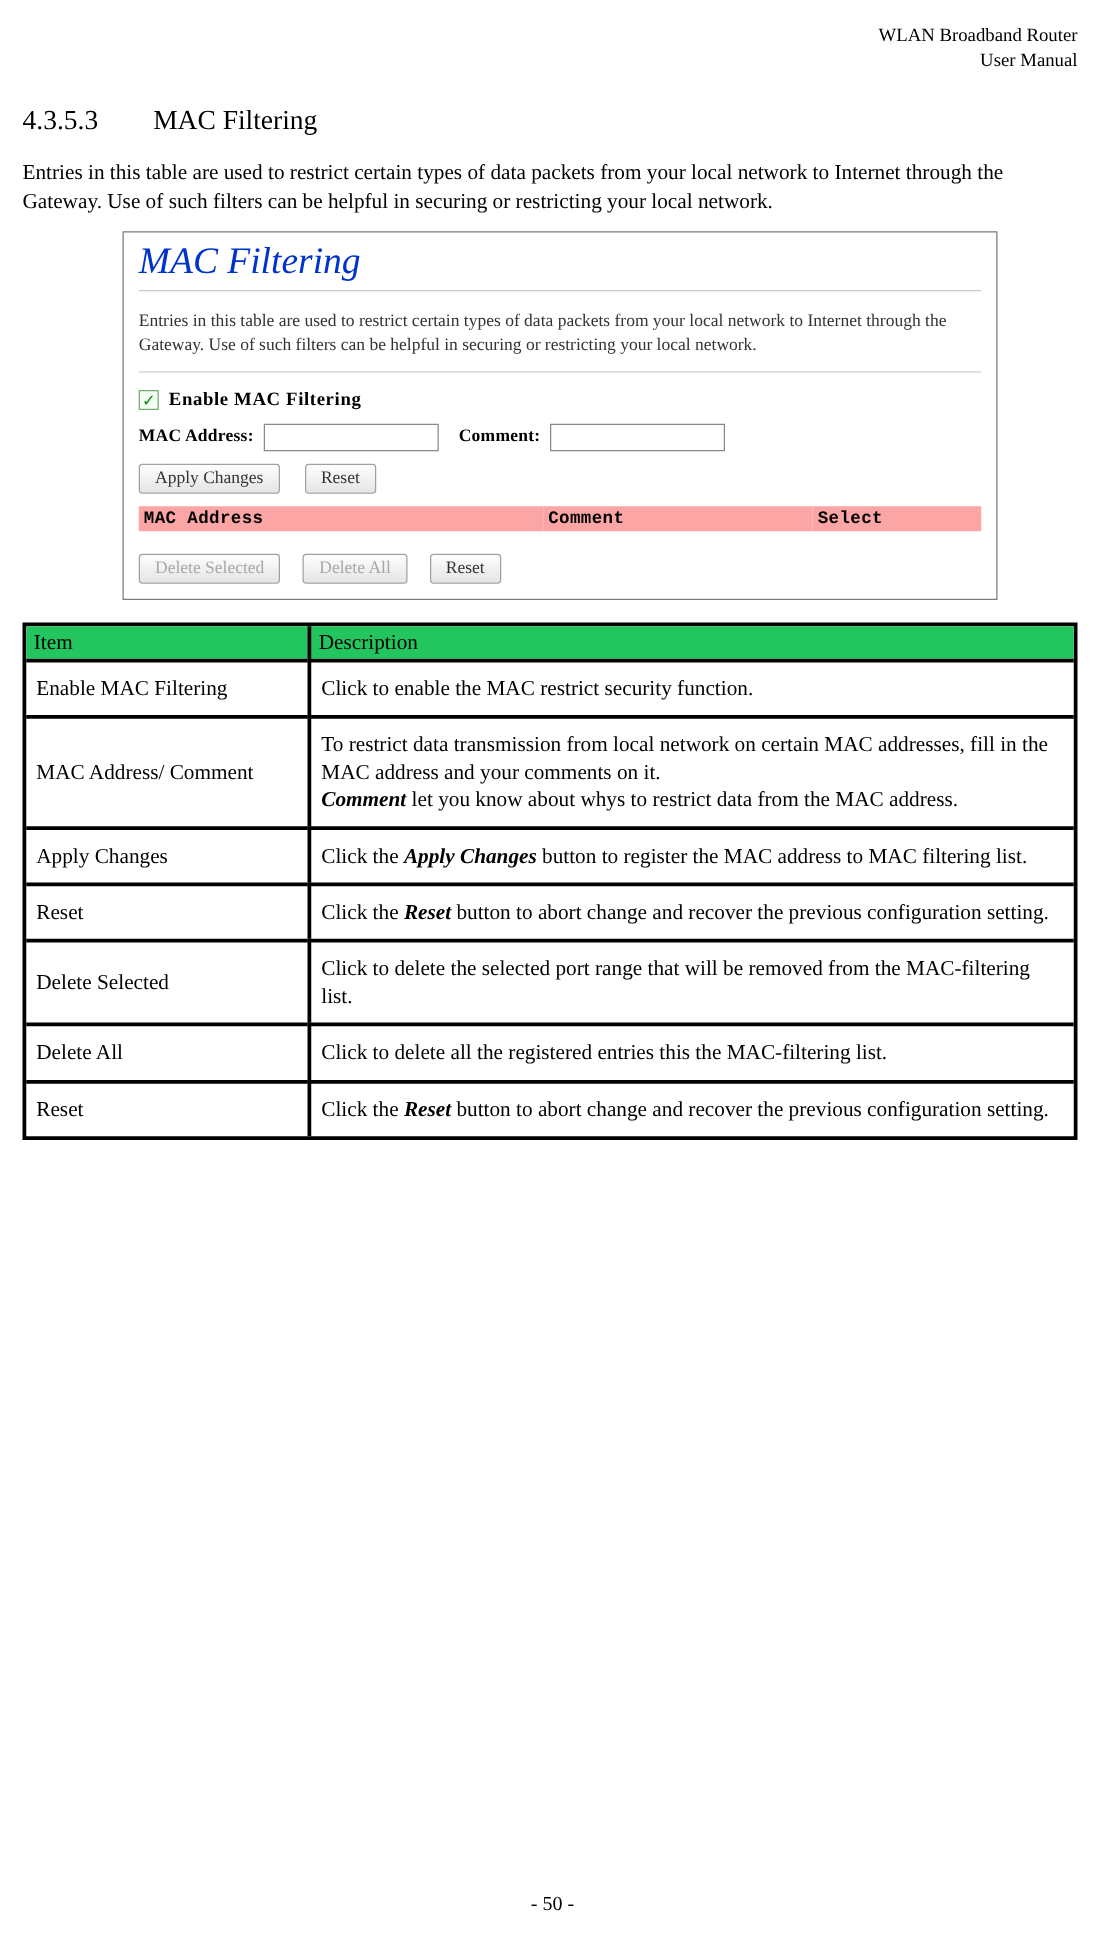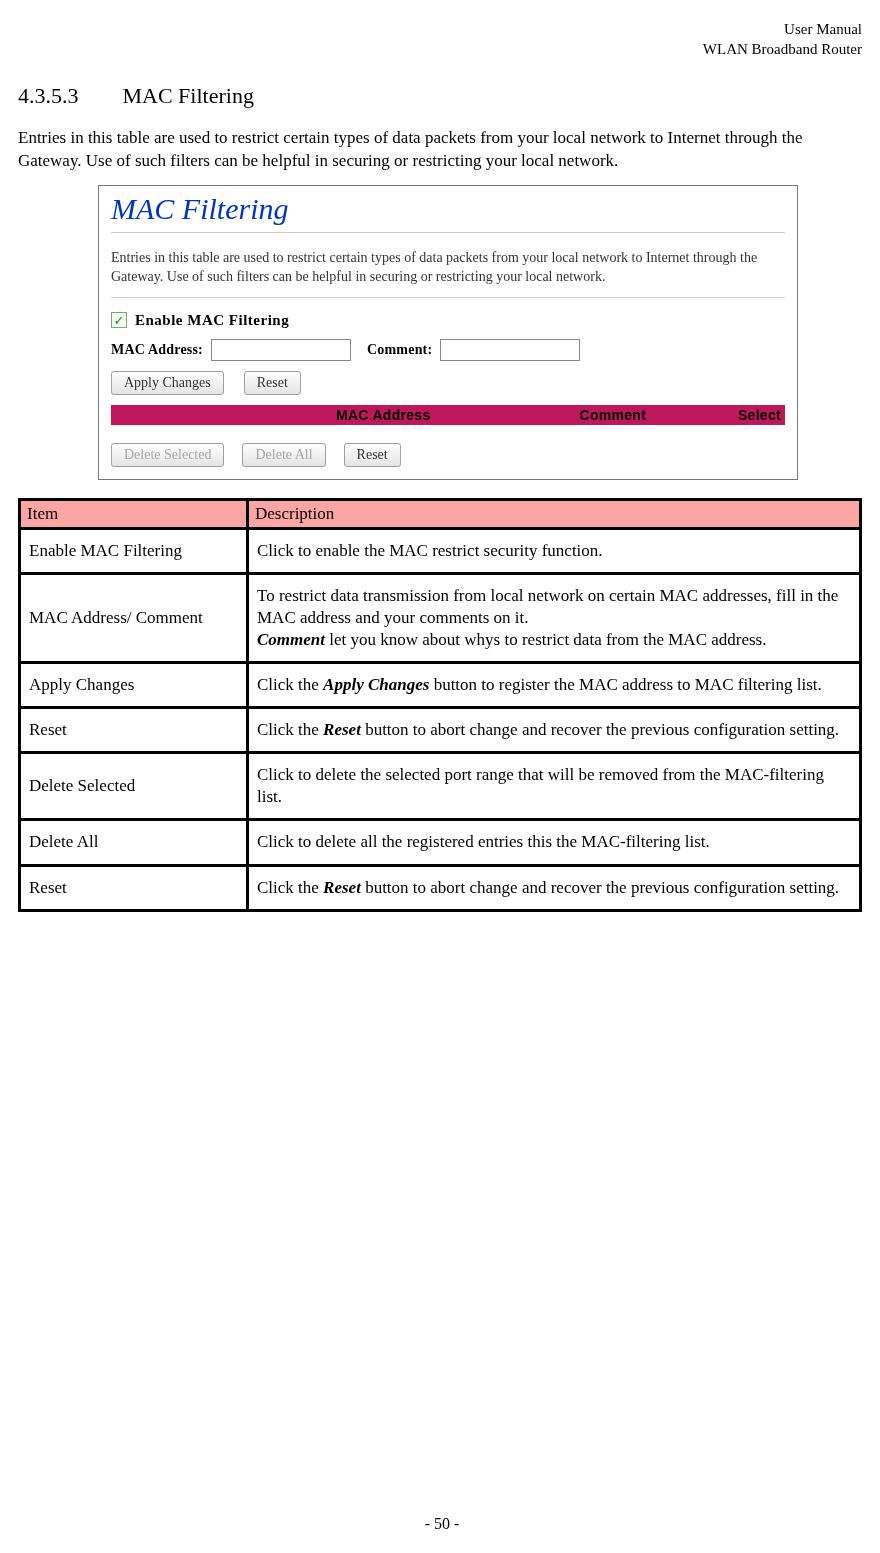--- a/index.html
+++ b/index.html
@@ -69,55 +69,55 @@
       padding: 3px 12px;
       font-family: "Times New Roman", serif;
       font-size: 14px;
       color: #333;
       cursor: pointer;
     }
     .ss-btn.disabled { color: #a8a8a8; cursor: default; }
     .ss-subhead { font-weight: bold; font-family: "Times New Roman", serif; font-size: 15px; margin: 22px 0 4px 0; letter-spacing: 0.3px; }
     .ss-table { width: 100%; border-collapse: collapse; }
     .ss-table th {
-      background: #be185d; color: #000; font-weight: bold;
-      font-family: Liberation Sans, sans-serif; font-size: 14px;
-      padding: 2px 4px; text-align: right; letter-spacing: 0.3px;
+      background: #fca5a5; color: #000; font-weight: bold;
+      font-family: Liberation Mono, monospace; font-size: 14px;
+      padding: 2px 4px; text-align: left; letter-spacing: 0.3px;
     }
     .ss-table .col-mac { width: 48%; }
     .ss-table .col-com { width: 32%; }
     .ss-table .col-sel { width: 20%; }
     .ss-footer-btns { display: flex; gap: 18px; margin-top: 18px; align-items: center; }
 
     
     .desc-table { width: 100%; border-collapse: separate; border-spacing: 0; border: 3px solid #000; }
     .desc-table th {
-      background: #fca5a5; text-align: left; font-weight: normal;
+      background: #22c55e; text-align: left; font-weight: normal;
       padding: 3px 6px; font-size: 17px;
     }
     .desc-table td {
       padding: 10px 8px; font-size: 17px; line-height: 1.3; vertical-align: middle;
     }
     .desc-table tr { border: 0; }
     .desc-table th:first-child, .desc-table td:first-child { width: 225px; }
     .desc-table th, .desc-table td { border-top: 3px solid #000; border-left: 3px solid #000; }
     .desc-table th:first-child, .desc-table td:first-child { border-left: 0; }
     .desc-table thead th { border-top: 0; }
     .bi { font-weight: bold; font-style: italic; }
 
     .page-number {
       position: absolute; bottom: 20px; left: 4px; right: 0; text-align: center; font-size: 16px;
     }
   </style>
 </head>
 <body>
 
 <div class="doc-header">
+  <div>WLAN  Broadband  Router</div>
   <div>User  Manual</div>
-  <div>WLAN  Broadband  Router</div>
 </div>
 
 <div class="section-head">
   <span class="num">4.3.5.3</span><span>MAC Filtering</span>
 </div>
 
 <p class="intro">Entries in this table are used to restrict certain types of data packets from your local network to Internet through the Gateway. Use of such filters can be helpful in securing or restricting your local network.</p>
 
 <div class="screenshot">
   <div class="ss-title">MAC Filtering</div>

